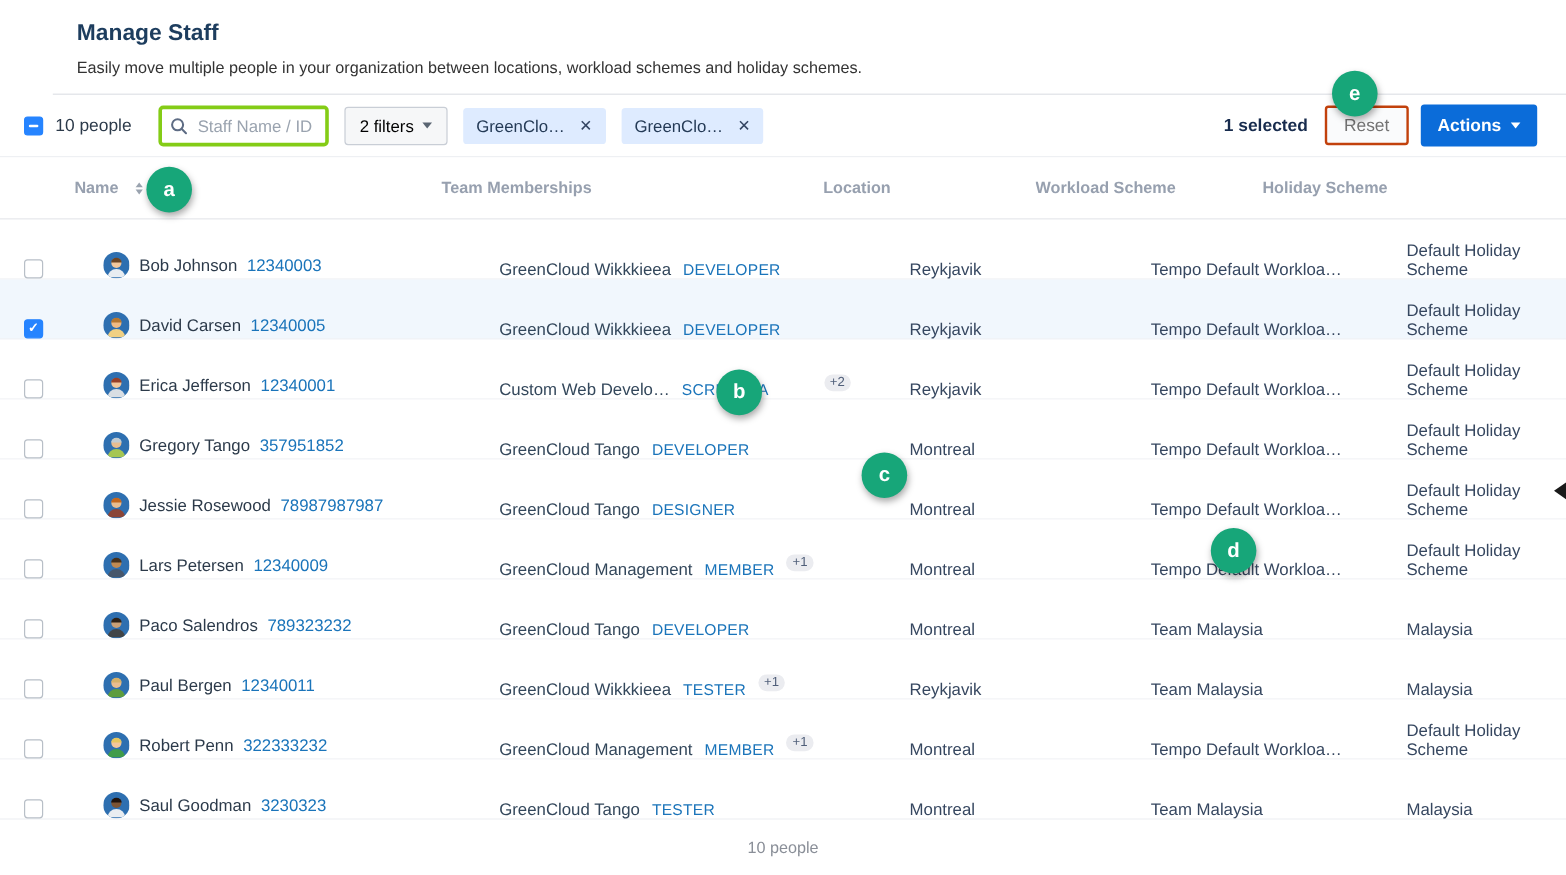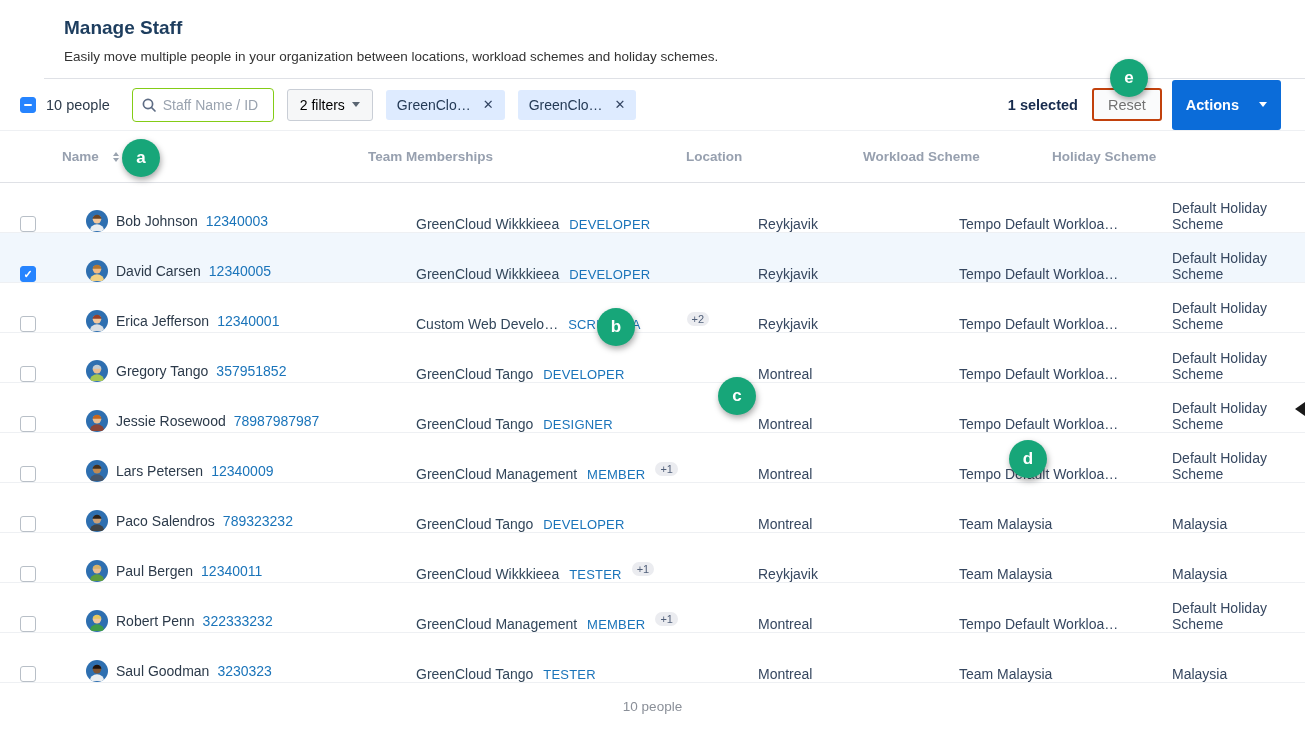--- a/index.html
+++ b/index.html
@@ -15,31 +15,31 @@
 
   
   .toolbar { height:52px; display:flex; align-items:center; padding:0 24px 0 20px; border-bottom:1px solid var(--row_border,#e8ebee); }
   .cb { width:16px; height:16px; border:1px solid #b8bfc7; border-radius:3px; background:#fff; display:inline-flex; align-items:center; justify-content:center; cursor:pointer; flex:none; }
   .cb.indet { background:var(--checkbox_blue,#2684ff); border-color:var(--checkbox_blue,#2684ff); }
   .cb.indet::after { content:""; width:8px; height:2px; background:#fff; border-radius:1px; }
   .cb.checked { background:var(--checkbox_blue,#2684ff); border-color:var(--checkbox_blue,#2684ff); }
   .cb.checked::after { content:"\2713"; color:#fff; font-size:11px; font-weight:700; line-height:1; }
   .count { margin-left:10px; font-size:14.5px; color:#2c3a4a; }
   .searchwrap { position:relative; margin-left:22px; }
-  .searchwrap input { width:142px; height:34px; border:1px solid #84cc16; border-radius:4px; padding:0 8px 0 30px; font-size:14px; font-family:"Liberation Sans",sans-serif; color:#c2410c; outline:none; }
+  .searchwrap input { width:142px; height:34px; border:3px solid #84cc16; border-radius:4px; padding:0 8px 0 30px; font-size:14px; font-family:"Liberation Sans",sans-serif; color:#c2410c; outline:none; }
   .searchwrap input::placeholder { color:#9aa3af; }
   .searchwrap svg { position:absolute; left:9px; top:9px; }
   .btn-filters { margin-left:13px; height:32px; padding:0 12px; background:#f6f7f8; border:1px solid #c9ced6; border-radius:3px; font-size:14px; color:#000000; display:inline-flex; align-items:center; gap:7px; cursor:pointer; font-family:"Liberation Sans",sans-serif; }
   .caret-dark { width:0; height:0; border-left:4px solid transparent; border-right:4px solid transparent; border-top:5px solid #5a6572; }
   .chip { margin-left:13px; height:30px; background:var(--chip_bg,#deebff); border-radius:3px; padding:0 11px; display:inline-flex; align-items:center; font-size:14px; color:#243a56; }
   .chip .x { margin-left:12px; font-size:13px; color:#344563; cursor:pointer; }
   .tb-spacer { flex:1; }
   .selcount { font-weight:700; font-size:14.5px; color:#172b4d; }
   .btn-reset { margin-left:14px; height:33px; padding:0 14px; background:#fafbfc; border:2px solid #c2410c; border-radius:3px; font-size:14.5px; color:#737373; cursor:pointer; font-family:"Liberation Sans",sans-serif; }
-  .btn-actions { margin-left:10px; height:50px; padding:0 14px; background:var(--accent_blue,#0b6cd9); border:none; border-radius:3px; font-size:14.5px; font-weight:700; color:#fff; display:inline-flex; align-items:center; gap:20px; cursor:pointer; font-family:"Liberation Sans",sans-serif; }
+  .btn-actions { margin-left:10px; height:35px; padding:0 14px; background:var(--accent_blue,#0b6cd9); border:none; border-radius:3px; font-size:14.5px; font-weight:700; color:#fff; display:inline-flex; align-items:center; gap:8px; cursor:pointer; font-family:"Liberation Sans",sans-serif; }
   .caret-white { width:0; height:0; border-left:4px solid transparent; border-right:4px solid transparent; border-top:5px solid #fff; }
 
   
   .thead { height:52px; display:flex; align-items:center; padding:0 24px 0 20px; border-bottom:1px solid var(--divider,#dfe1e6); color:var(--header_gray,#97a0af); font-weight:700; font-size:13.5px; }
   .c-check { width:42px; flex:none; display:flex; align-items:center; }
   .c-name  { width:306px; flex:none; display:flex; align-items:center; gap:8px; }
   .c-team  { width:318px; flex:none; display:flex; align-items:center; gap:10px; }
   .c-loc   { width:177px; flex:none; }
   .c-work  { width:189px; flex:none; white-space:nowrap; overflow:hidden; }
   .c-hol   { flex:1; }

